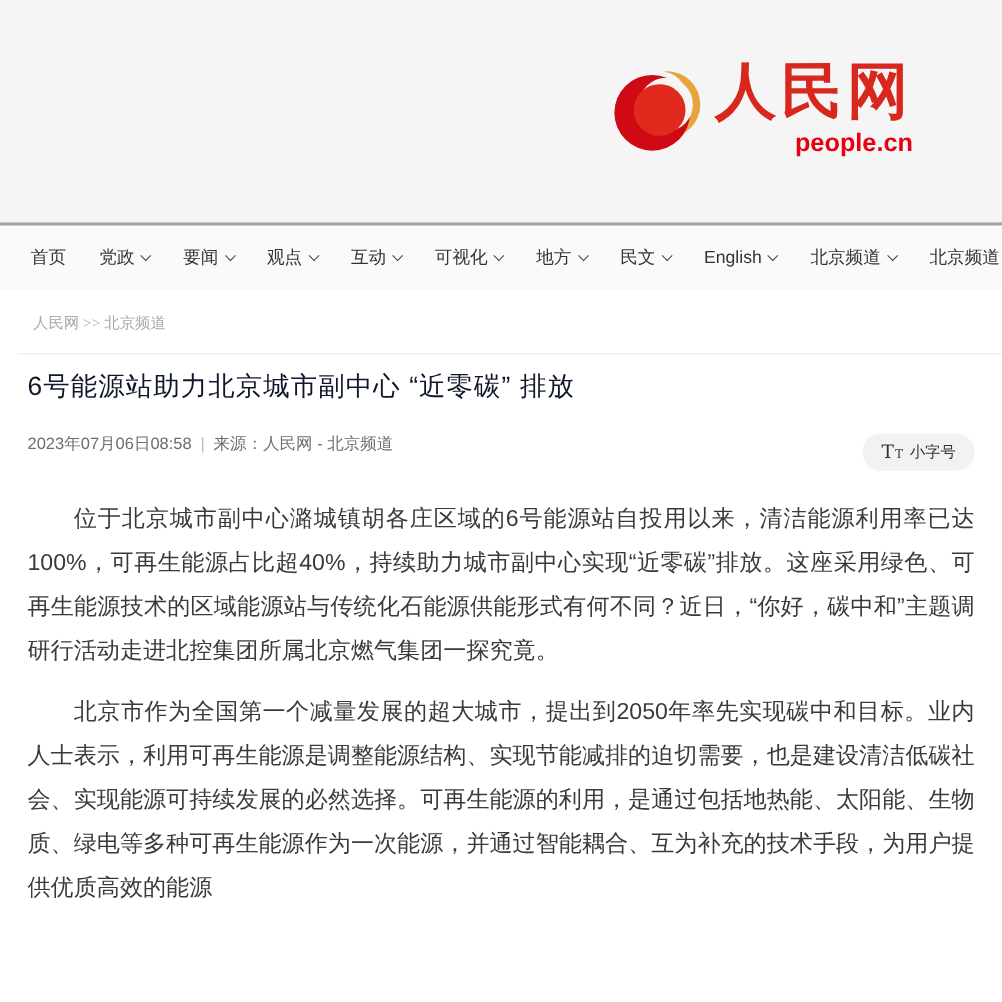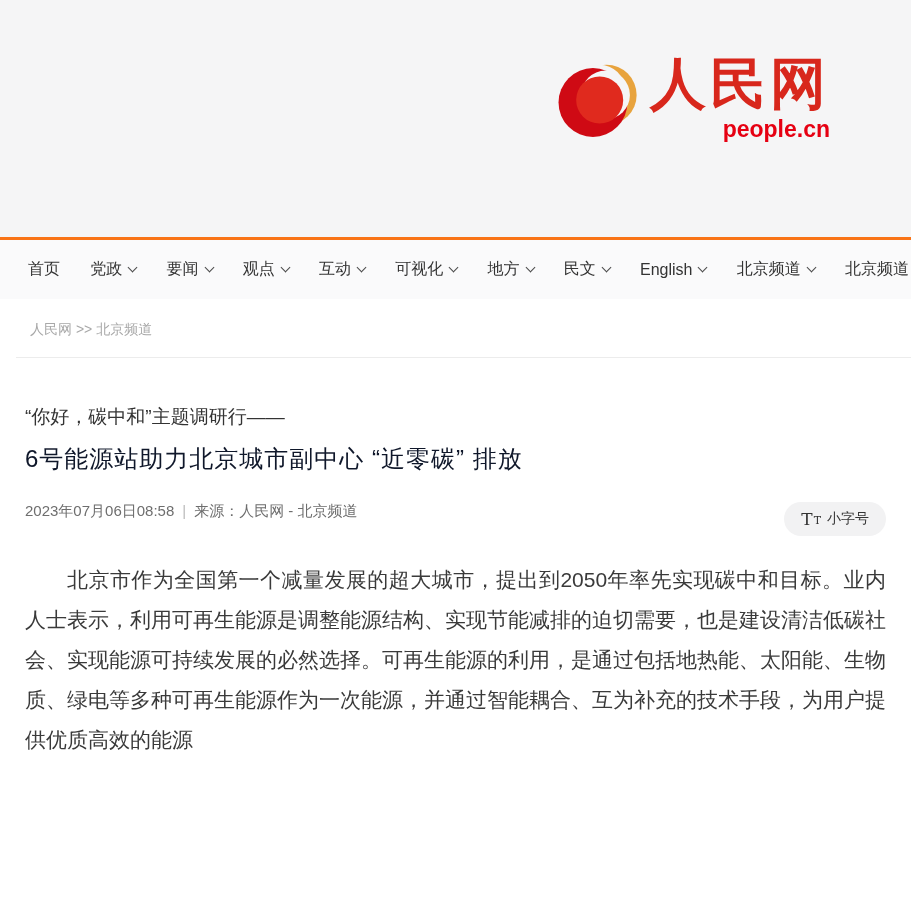--- a/index.html
+++ b/index.html
@@ -1,34 +1,34 @@
 <!DOCTYPE html>
 <html><head>
 <meta charset="utf-8">
 <style>
   * { margin: 0; padding: 0; box-sizing: border-box; }
   html, body { width: 911px; height: 911px; overflow: hidden; background: #ffffff; }
   body { font-family: "Liberation Sans", sans-serif; color: #383838; }
 
   
-  .site-header { position: relative; height: 237px; background: #f5f5f6; }
+  .site-header { position: relative; height: 202px; background: #f5f5f6; }
   .logo { position: absolute; left: 556px; top: 52px; display: flex; align-items: flex-start; cursor: pointer; }
   .logo-globe { width: 84px; height: 84px; margin-top: 6px; }
   .logo-text { margin-left: 10px; display: flex; flex-direction: column; align-items: flex-end; }
   .logo-cn { font-size: 56px; line-height: 62px; font-weight: bold; color: #d8271c; letter-spacing: 4px; font-family: "DejaVu Serif", serif; }
   .logo-en { font-size: 23px; line-height: 26px; font-weight: bold; color: #e60012; margin-top: 2px; }
 
   
-  .navbar { height: 62px; background: #fafafb; border-top: 3px solid #f97316; display: flex; align-items: center; justify-content: space-between; padding: 0 2px 0 28px; }
+  .navbar { height: 62px; background: #fafafb; border-top: 3px solid #a3a3a3; display: flex; align-items: center; justify-content: space-between; padding: 0 2px 0 28px; }
   .nav-item { font-size: 16px; color: #333; text-decoration: none; white-space: nowrap; display: inline-flex; align-items: center; cursor: pointer; }
   .caret { display: inline-block; width: 7px; height: 7px; border-right: 1.5px solid #4a4a4a; border-bottom: 1.5px solid #4a4a4a; transform: rotate(45deg); margin-left: 7px; margin-top: -4px; }
 
   
   .breadcrumb-bar { background: #ffffff; padding: 21px 0 18px 30px; }
-  .breadcrumb { font-size: 14px; color: #a8a8a8; cursor: pointer; }
+  .breadcrumb { font-size: 14px; color: #a8a8a8; cursor: pointer; font-family: Liberation Serif, serif; }
   .rule { border: none; border-top: 1px solid #ececec; margin-left: 16px; }
 
   
   .article { padding: 0 25px; }
   .kicker { margin-top: 46px; font-size: 19px; color: #333; }
   .headline { margin-top: 13px; font-size: 24px; font-weight: 400; color: #0f172a; letter-spacing: 1px; }
   .author { margin-top: 30px; font-size: 15px; color: #333; }
   .meta-row { margin-top: 27px; display: flex; align-items: flex-start; justify-content: space-between; }
   .meta-left { font-size: 15px; color: #6e6e6e; }
   .meta-sep { color: #bbbbbb; padding: 0 8px; }
@@ -103,30 +103,30 @@
       <span>北京频道</span>
     </a>
 </nav>
 
 <div class="breadcrumb-bar">
   <a class="breadcrumb">人民网 &gt;&gt; 北京频道</a>
 </div>
 <hr class="rule">
 
 <main class="article">
-  <div class="kicker">“你好，碳中和”主题调研行——</div>
   <h1 class="headline">6号能源站助力北京城市副中心 “近零碳” 排放</h1>
 
   <div class="meta-row">
     <div class="meta-left">
       <span>2023年07月06日08:58</span><span class="meta-sep">|</span><span>来源：</span><a class="source-link">人民网 - 北京频道</a>
     </div>
     <button class="fontsize-btn">
       <span class="t-big">T</span>
         <span class="t-small">T</span>
       <span>小字号</span>
     </button>
   </div>
 
   <div class="article-body">
+    <p>位于北京城市副中心潞城镇胡各庄区域的6号能源站自投用以来，清洁能源利用率已达100%，可再生能源占比超40%，持续助力城市副中心实现“近零碳”排放。这座采用绿色、可再生能源技术的区域能源站与传统化石能源供能形式有何不同？近日，“你好，碳中和”主题调研行活动走进北控集团所属北京燃气集团一探究竟。</p>
     <p>北京市作为全国第一个减量发展的超大城市，提出到2050年率先实现碳中和目标。业内人士表示，利用可再生能源是调整能源结构、实现节能减排的迫切需要，也是建设清洁低碳社会、实现能源可持续发展的必然选择。可再生能源的利用，是通过包括地热能、太阳能、生物质、绿电等多种可再生能源作为一次能源，并通过智能耦合、互为补充的技术手段，为用户提供优质高效的能源</p>
   </div>
 </main>
 
 </body></html>

